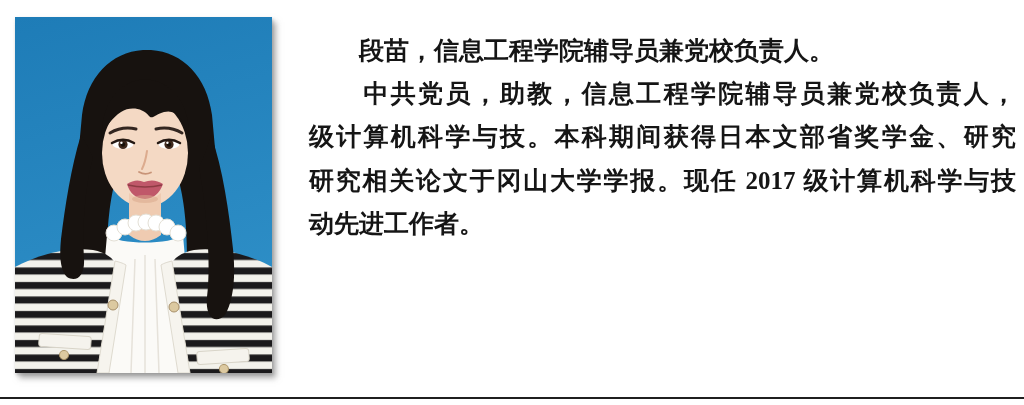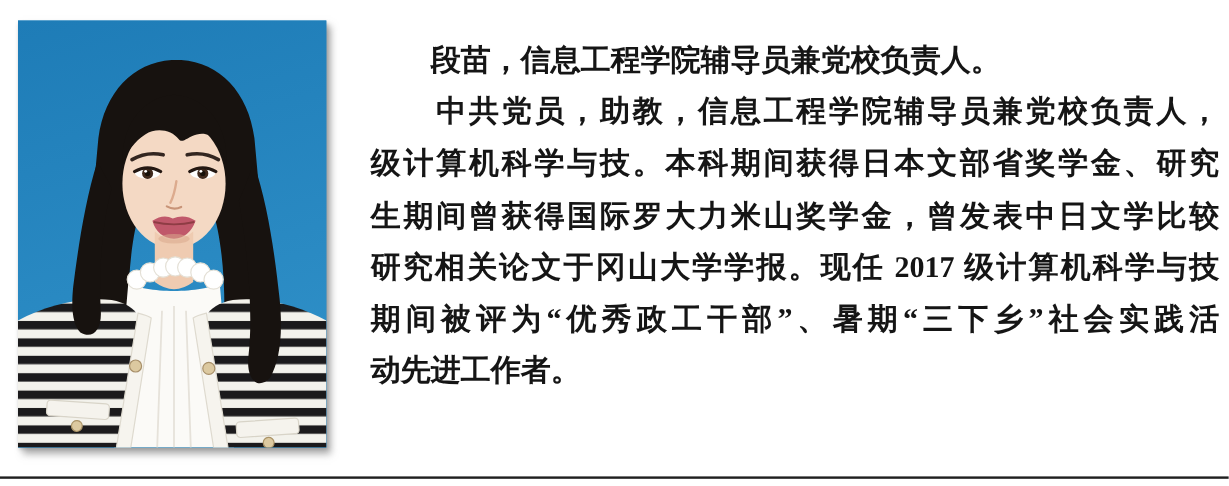--- a/index.html
+++ b/index.html
@@ -149,20 +149,18 @@
                C62,266 70,258 69,242 C67,210 70,170 78,140 C74,132 70,124 66,118 Z"></path>
       <path fill="#17120f" d="M196,118 C208,152 214,195 218,232 C221,262 218,284 210,298
                C200,308 190,300 192,280 C196,248 192,195 184,150 C189,140 193,129 196,118 Z"></path>
     </svg>
   </figure>
 
   <div class="bio">
     <p class="bio-line para-end">　　段苗，信息工程学院辅导员兼党校负责人。</p>
     <p class="bio-line">　　中共党员，助教，信息工程学院辅导员兼党校负责人，</p>
     <p class="bio-line">级计算机科学与技。本科期间获得日本文部省奖学金、研究</p>
-    <p class="bio-line">生期间曾获得国际罗大力米山奖学金，曾发表中日文学比较</p>
     <p class="bio-line">研究相关论文于冈山大学学报。现任 2017 级计算机科学与技</p>
-    <p class="bio-line">期间被评为“优秀政工干部”、暑期“三下乡”社会实践活</p>
     <p class="bio-line para-end">动先进工作者。</p>
   </div>
 
   <div class="bottom-rule"></div>
 </div>
 
 </body></html>

